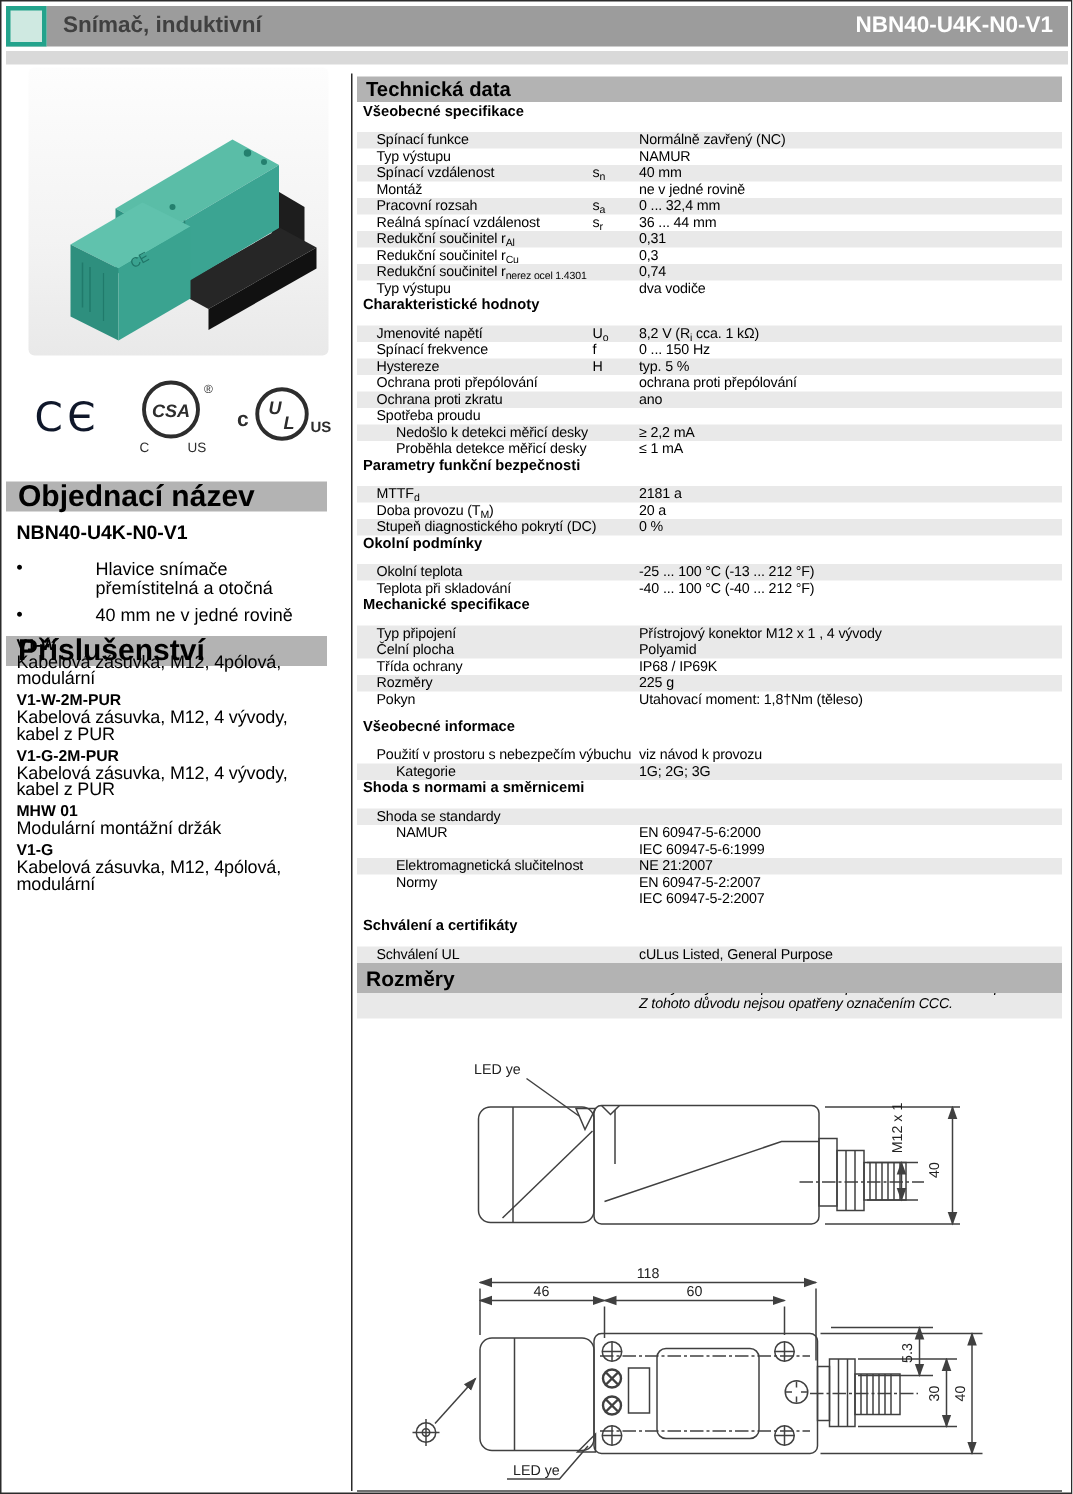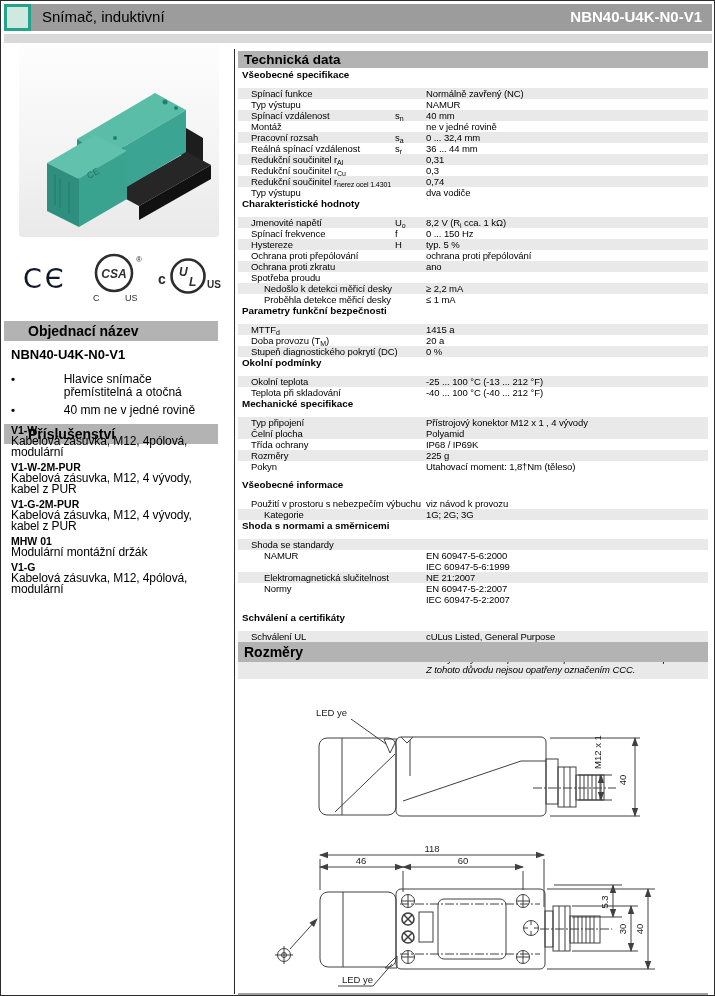--- a/index.html
+++ b/index.html
@@ -1,29 +1,29 @@
 <!DOCTYPE html>
 <html><head>
 <meta charset="utf-8">
 <style>
   html,body{margin:0;padding:0;background:#fff;}
   #page{position:relative;width:715px;height:996px;background:#fff;overflow:hidden;
         font-family:"Liberation Sans",sans-serif;color:#000;border:1px solid #2b2b2b;box-sizing:border-box;}
   
   .topbar{position:absolute;left:3px;top:3px;width:708px;height:27px;background:#9c9c9c;}
-  .topbar .lefttitle{position:absolute;left:38px;top:4px;font-size:15px;font-weight:normal;color:#000000;}
+  .topbar .lefttitle{position:absolute;left:38px;top:4px;font-size:15px;font-weight:bold;color:#404040;}
   .topbar .righttitle{position:absolute;right:10px;top:4px;font-size:15px;font-weight:bold;color:#fff;}
   .tealsq{position:absolute;left:3px;top:3px;width:21px;height:21px;background:#cfe9e1;border:3px solid #23a38c;}
   .substrip{position:absolute;left:3px;top:33px;width:708px;height:9px;background:#d9d9d9;}
   
   .photobox{position:absolute;left:18px;top:44px;width:200px;height:192px;border-radius:4px;
             background:linear-gradient(180deg,#fdfdfd 0%,#f3f3f3 60%,#e9e9e9 100%);}
   .marks{position:absolute;left:14px;top:250px;width:210px;height:52px;}
   .ce{position:absolute;left:8px;top:12px;font-size:27px;color:#0f172a;letter-spacing:3px;font-family:"DejaVu Sans",sans-serif;}
-  .grybar{position:absolute;left:3px;width:214px;height:20px;background:#b3b3b3;font-size:14px;font-weight:bold;line-height:20px;padding-left:24px;box-sizing:border-box;}
+  .grybar{position:absolute;left:3px;width:214px;height:20px;background:#b3b3b3;font-size:20px;font-weight:bold;line-height:20px;padding-left:8px;box-sizing:border-box;}
   #orderbar{top:320px;} #accbar{top:423px;}
   .ordercode{position:absolute;left:10px;top:346px;font-size:13px;font-weight:bold;}
   .features{position:absolute;left:10px;top:372px;width:200px;}
   .feat{display:flex;margin-bottom:5px;}
   .feat .dot{width:16px;font-size:11.5px;font-weight:bold;}
   .feat .ftxt{width:172px;font-size:12px;font-weight:normal;line-height:13px;margin-left:39px;}
   .acclist{position:absolute;left:10px;top:423px;width:206px;}
   .acc{margin-bottom:3px;}
   .aname{font-size:10.5px;font-weight:bold;line-height:12px;}
   .adesc{font-size:12px;line-height:11px;letter-spacing:-0.1px;}
@@ -215,21 +215,21 @@
         <span class="lbl ind2">Nedošlo k detekci měřicí desky</span>
         <span class="val">≥ 2,2 mA</span>
       </div>
       <div class="trow">
         <span class="lbl ind2">Proběhla detekce měřicí desky</span>
         <span class="val">≤ 1 mA</span>
       </div>
       <div class="tsec">Parametry funkční bezpečnosti</div>
       <div class="trow shaded">
         <span class="lbl ind1">MTTF<sub>d</sub></span>
-        <span class="val">1415 a</span>
+        <span class="val">2181 a</span>
       </div>
       <div class="trow">
         <span class="lbl ind1">Doba provozu (T<sub>M</sub>)</span>
         <span class="val">20 a</span>
       </div>
       <div class="trow shaded">
         <span class="lbl ind1">Stupeň diagnostického pokrytí (DC)</span>
         <span class="val">0 %</span>
       </div>
       <div class="tsec">Okolní podmínky</div>

